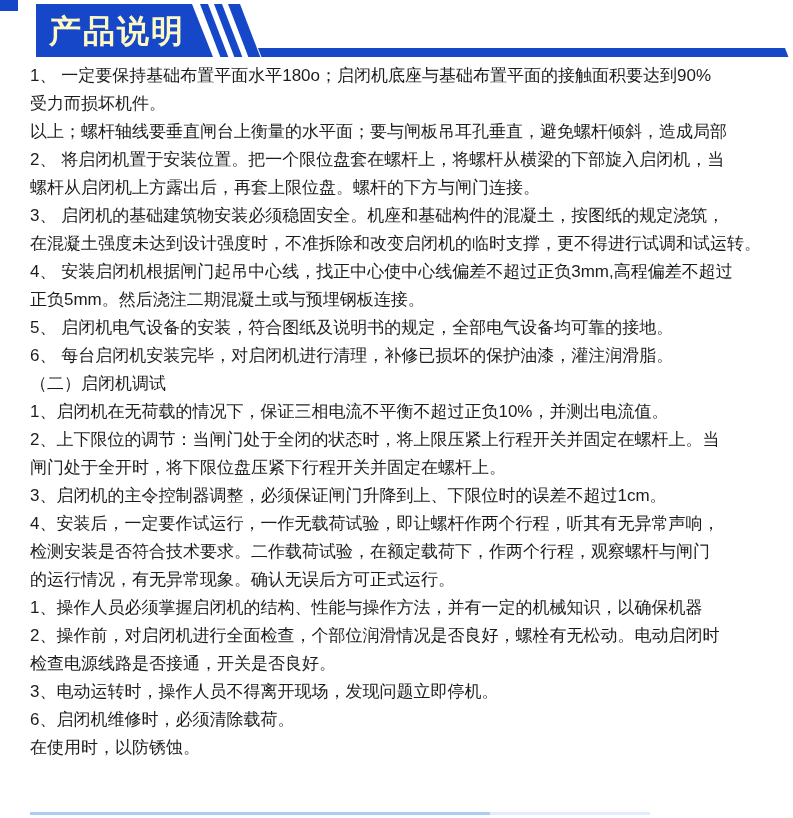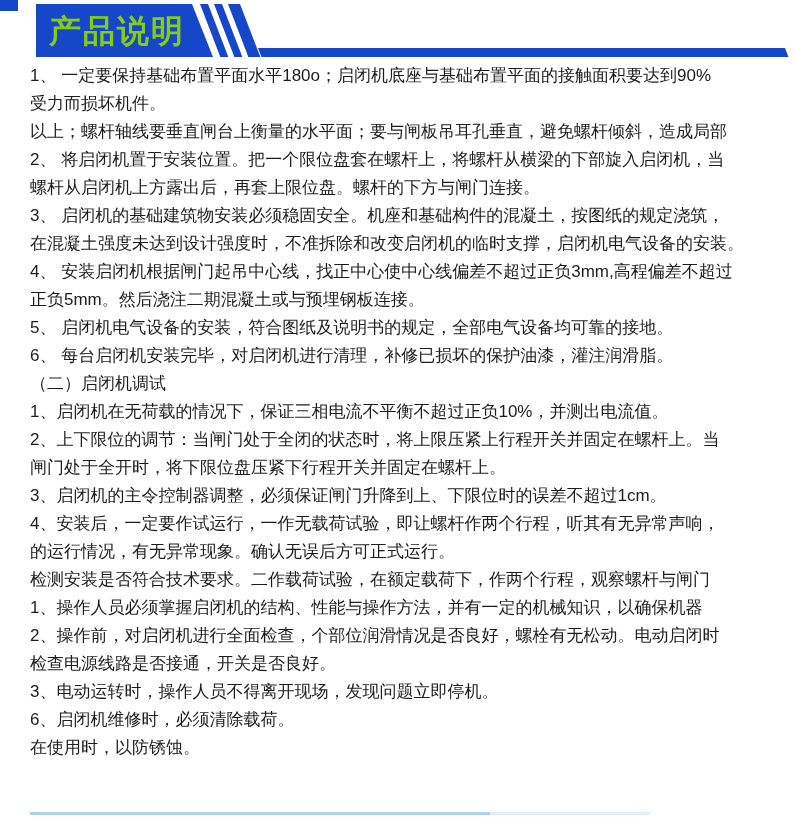--- a/index.html
+++ b/index.html
@@ -25,21 +25,21 @@
   .banner-main {
     position: absolute;
     left: 36px; top: 4px;
     width: 177px; height: 53px;
     background: #1747C9;
     clip-path: polygon(0 0, calc(100% - 21px) 0, 100% 100%, 0 100%);
     display: flex;
     align-items: center;
   }
   .banner-title {
-    color: #84cc16;
+    color: #fef9c3;
     font-size: 32px;
     font-weight: bold;
     letter-spacing: 2px;
     padding-left: 13px;
     line-height: 1;
     white-space: nowrap;
   }
   .stripe {
     position: absolute;
     top: 4px;
@@ -102,33 +102,33 @@
 
   <div class="header-rule"></div>
 
   <div class="doc-body" id="doc-body">
       <div class="line">1、 一定要保持基础布置平面水平180o；启闭机底座与基础布置平面的接触面积要达到90%</div>
       <div class="line">受力而损坏机件。</div>
       <div class="line">以上；螺杆轴线要垂直闸台上衡量的水平面；要与闸板吊耳孔垂直，避免螺杆倾斜，造成局部</div>
       <div class="line">2、 将启闭机置于安装位置。把一个限位盘套在螺杆上，将螺杆从横梁的下部旋入启闭机，当</div>
       <div class="line">螺杆从启闭机上方露出后，再套上限位盘。螺杆的下方与闸门连接。</div>
       <div class="line">3、 启闭机的基础建筑物安装必须稳固安全。机座和基础构件的混凝土，按图纸的规定浇筑，</div>
-      <div class="line">在混凝土强度未达到设计强度时，不准拆除和改变启闭机的临时支撑，启闭机电气设备的安装。</div>
+      <div class="line">在混凝土强度未达到设计强度时，不准拆除和改变启闭机的临时支撑，更不得进行试调和试运转。</div>
       <div class="line">4、 安装启闭机根据闸门起吊中心线，找正中心使中心线偏差不超过正负3mm,高程偏差不超过</div>
       <div class="line">正负5mm。然后浇注二期混凝土或与预埋钢板连接。</div>
       <div class="line">5、 启闭机电气设备的安装，符合图纸及说明书的规定，全部电气设备均可靠的接地。</div>
       <div class="line">6、 每台启闭机安装完毕，对启闭机进行清理，补修已损坏的保护油漆，灌注润滑脂。</div>
       <div class="line">（二）启闭机调试</div>
       <div class="line">1、启闭机在无荷载的情况下，保证三相电流不平衡不超过正负10%，并测出电流值。</div>
       <div class="line">2、上下限位的调节：当闸门处于全闭的状态时，将上限压紧上行程开关并固定在螺杆上。当</div>
       <div class="line">闸门处于全开时，将下限位盘压紧下行程开关并固定在螺杆上。</div>
       <div class="line">3、启闭机的主令控制器调整，必须保证闸门升降到上、下限位时的误差不超过1cm。</div>
       <div class="line">4、安装后，一定要作试运行，一作无载荷试验，即让螺杆作两个行程，听其有无异常声响，</div>
+      <div class="line">检测安装是否符合技术要求。二作载荷试验，在额定载荷下，作两个行程，观察螺杆与闸门</div>
       <div class="line">的运行情况，有无异常现象。确认无误后方可正式运行。</div>
-      <div class="line">检测安装是否符合技术要求。二作载荷试验，在额定载荷下，作两个行程，观察螺杆与闸门</div>
       <div class="line">1、操作人员必须掌握启闭机的结构、性能与操作方法，并有一定的机械知识，以确保机器</div>
       <div class="line">2、操作前，对启闭机进行全面检查，个部位润滑情况是否良好，螺栓有无松动。电动启闭时</div>
       <div class="line">检查电源线路是否接通，开关是否良好。</div>
       <div class="line">3、电动运转时，操作人员不得离开现场，发现问题立即停机。</div>
       <div class="line">6、启闭机维修时，必须清除载荷。</div>
       <div class="line">在使用时，以防锈蚀。</div>
     </div>
 
   <div class="bottom-cutoff"></div>
   <div class="bottom-cutoff-faint"></div>

